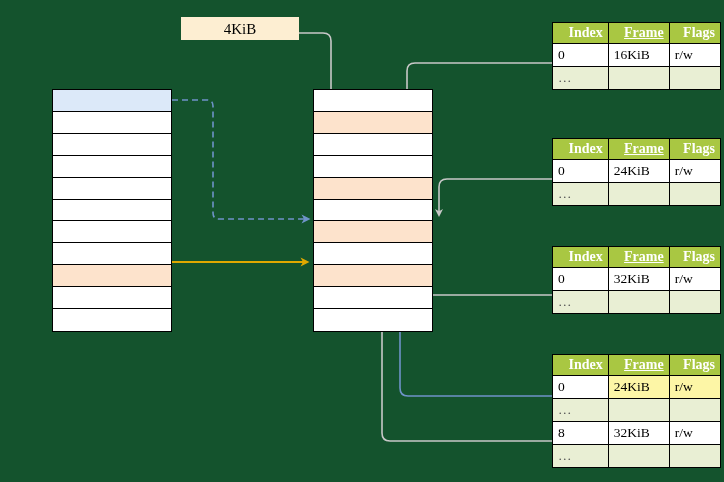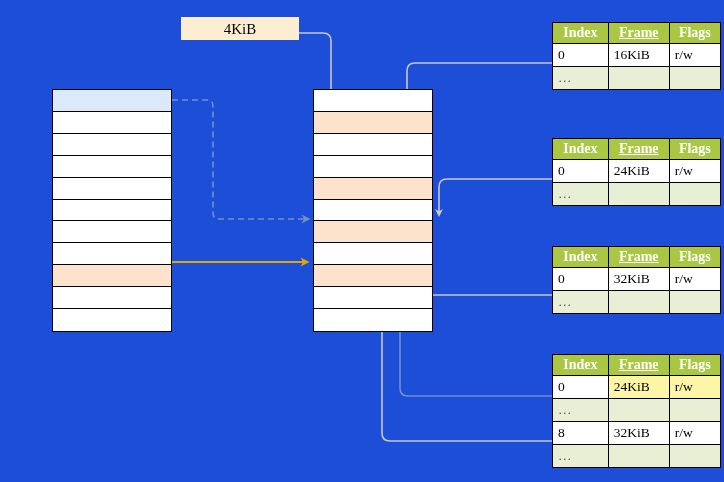--- a/index.html
+++ b/index.html
@@ -1,18 +1,18 @@
 <!DOCTYPE html>
 <html><head>
 <meta charset="utf-8">
 <style>
   html,body{margin:0;padding:0;background:#000;}
   body{width:724px;height:482px;overflow:hidden;
        font-family:"Liberation Serif","DejaVu Serif",serif;}
-  #stage{position:relative;width:724px;height:482px;background:#1d4ed8;}
+  #stage{position:relative;width:724px;height:482px;background:#14532d;}
 
   
   .abs{position:absolute;box-sizing:border-box;}
 
   
   .kib-box{
     left:181px;top:17px;width:118px;height:23px;
     background:#fdeed2;border:1px solid #fdeed2;
     color:#000;font-size:15px;line-height:23px;text-align:center;
   }
@@ -32,21 +32,21 @@
   
   .ptable{
     border-collapse:collapse;
     position:absolute;
     width:169px;
     border:1px solid #9cbb2e;
     font-size:13.5px;
   }
   .ptable th{
     background:#a9c742;color:#fff;font-weight:bold;
-    text-align:center;padding:2px 5px;
+    text-align:right;padding:2px 5px;
     border:1px solid #000;
     font-size:14px;
   }
   .ptable td{
     background:#fff;color:#000;text-align:left;padding:2px 5px;
     border:1px solid #000;height:18px;
   }
   .ptable tr.dots td{background:#e9efd4;color:#555;}
   .ptable td.w1{width:57px;}
   .ptable td.w2{width:62px;margin-top:28px;}

